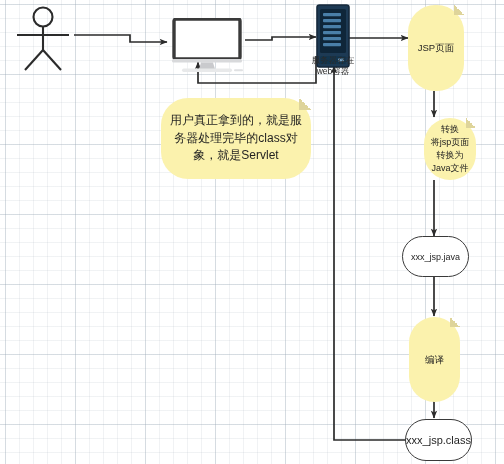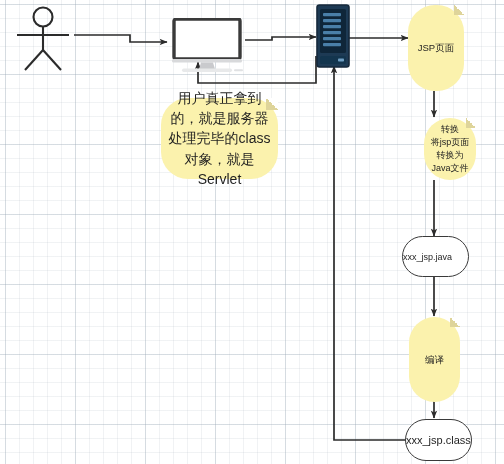--- a/index.html
+++ b/index.html
@@ -53,21 +53,21 @@
   .note .fold.small {
     width: 10px; height: 10px;
   }
   .note-text { position: relative; z-index: 1; }
   
   .rect {
     background: #ffffff;
     border: 1.6px solid #3a3a3a;
     display: flex;
     align-items: center;
-    justify-content: flex-start;
+    justify-content: center;
     text-align: center;
     color: #1f1f1f;
   }
   
   .actor { width: 64px; height: 70px; }
   
   .monitor { width: 78px; height: 56px; }
   
   .server { width: 34px; height: 64px; }
   .server-label {
@@ -143,22 +143,24 @@
         <rect x="7" y="15" width="18" height="3.2" rx="1"></rect>
         <rect x="7" y="21" width="18" height="3.2" rx="1"></rect>
         <rect x="7" y="27" width="18" height="3.2" rx="1"></rect>
         <rect x="7" y="33" width="18" height="3.2" rx="1"></rect>
         <rect x="7" y="39" width="18" height="3.2" rx="1"></rect>
       </g>
       <rect x="4" y="52" width="26" height="8" rx="1.5" fill="#13354e"></rect>
       <rect x="22" y="54.5" width="6" height="3" rx="0.8" fill="#6f9ec2"></rect>
     </svg>
   </div>
+  <div class="server-label" style="left:294px; top:55px; width:78px; font-size:8.5px;">服务器存在
+web容器</div>
 
-  <div class="node note" style="left:161px; top:98px; width:117px; height:81px; font-size:14px;">
+  <div class="node note" style="left:161px; top:98px; width:150px; height:81px; font-size:12px;">
     <span class="fold"></span>
     <span class="note-text">用户真正拿到的，就是服务器处理完毕的class对象，就是Servlet</span>
   </div>
 
   <div class="node note" style="left:408px; top:5px; width:56px; height:86px; font-size:9.5px;">
     <span class="fold small"></span>
     <span class="note-text">JSP页面</span>
   </div>
 
   <div class="node note" style="left:409px; top:118px; width:52px; height:62px; font-size:9px; white-space:pre-line;margin-left:15px;">

